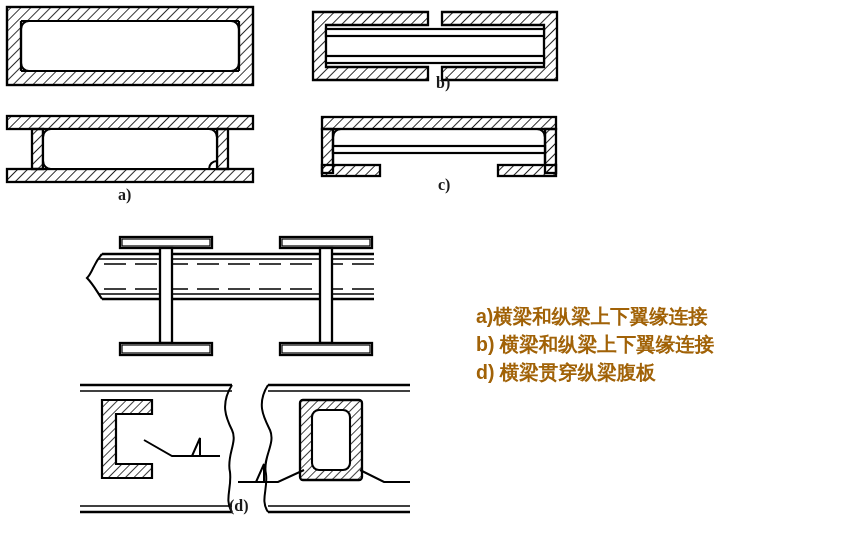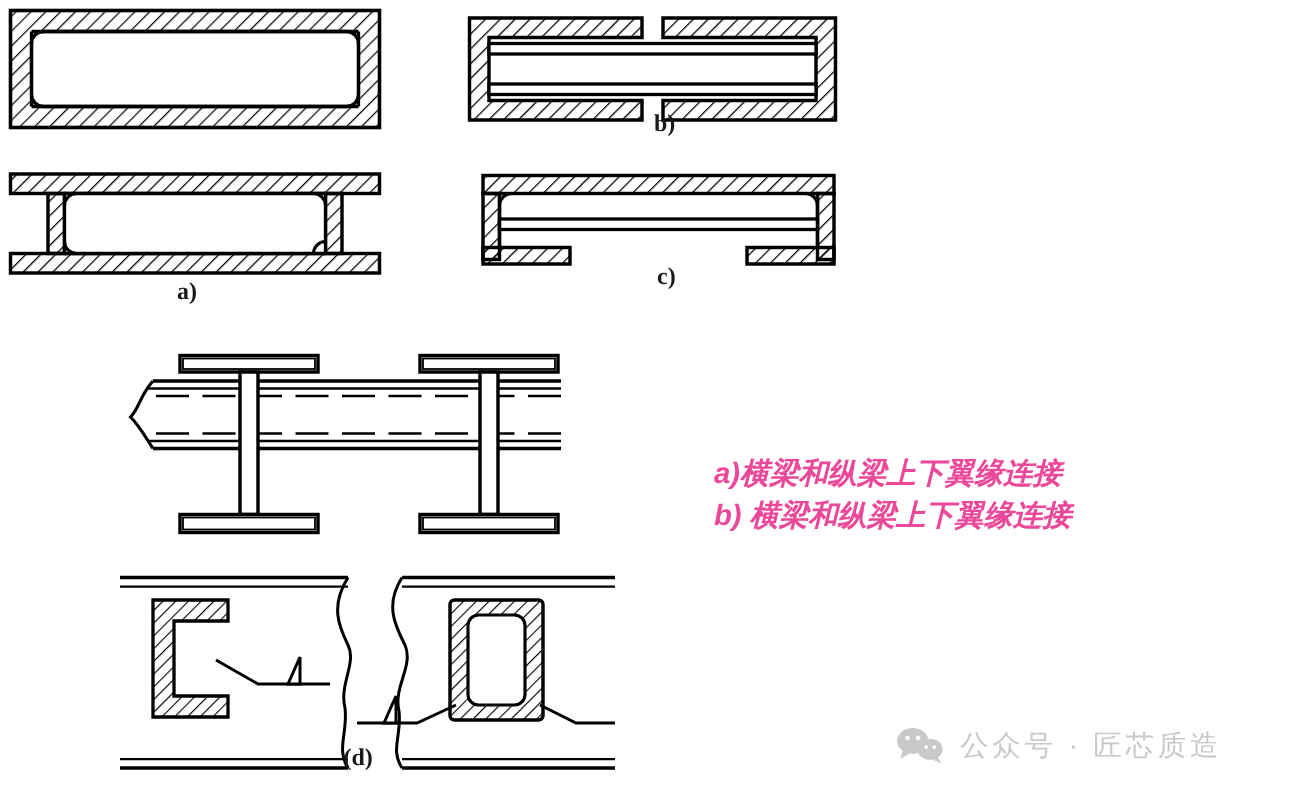--- a/index.html
+++ b/index.html
@@ -39,23 +39,22 @@
     position: absolute;
     left: 476px;
     top: 302px;
     width: 380px;
   }
   .legend-line {
     font-family: "Liberation Sans", "DejaVu Sans", sans-serif;
     font-weight: bold;
     font-size: 19.5px;
     line-height: 28px;
-    color: #ec4899;
+    color: #a16207;
     white-space: nowrap;
-    font-style: italic;
   }
 
   
   #watermark {
     position: absolute;
     left: 597px;
     top: 484px;
     display: flex;
     align-items: center;
     gap: 11px;
@@ -244,33 +243,17 @@
 
       <path d="M18,104 L26,86 L26,104 Z" fill="#ffffff" stroke="#000" stroke-width="2.0"></path>
     </svg>
   </div>
 
   <div class="figlabel" style="left:229px; top:497px;">(d)</div>
 
   <div id="legend">
     <div class="legend-line">a)横梁和纵梁上下翼缘连接</div>
     <div class="legend-line">b) 横梁和纵梁上下翼缘连接</div>
-  </div>
-
-  <div id="watermark">
-    <span>
-      <svg class="wechat-icon" width="32" height="26" viewBox="0 0 32 26">
-
-        <ellipse cx="11.5" cy="10" rx="10.5" ry="8.6" fill="#c9c9c9"></ellipse>
-        <path d="M5,16 L3.2,22 L9.5,18.2 Z" fill="#c9c9c9"></path>
-        <circle cx="8" cy="8" r="1.5" fill="#ffffff"></circle>
-        <circle cx="15" cy="8" r="1.5" fill="#ffffff"></circle>
-
-        <ellipse cx="23" cy="15.5" rx="8.4" ry="7" fill="#c9c9c9"></ellipse>
-        <path d="M28,20.5 L30.6,25 L25.5,22.6 Z" fill="#c9c9c9"></path>
-        <circle cx="20.4" cy="14" r="1.25" fill="#ffffff"></circle>
-        <circle cx="25.8" cy="14" r="1.25" fill="#ffffff"></circle>
-      </svg>
-    </span>
-    <span class="wm-text">公众号 · 匠芯质造</span>
-  </div>
+    <div class="legend-line">d) 横梁贯穿纵梁腹板</div>
+  </div>
+
 
 </div>
 
 </body></html>

